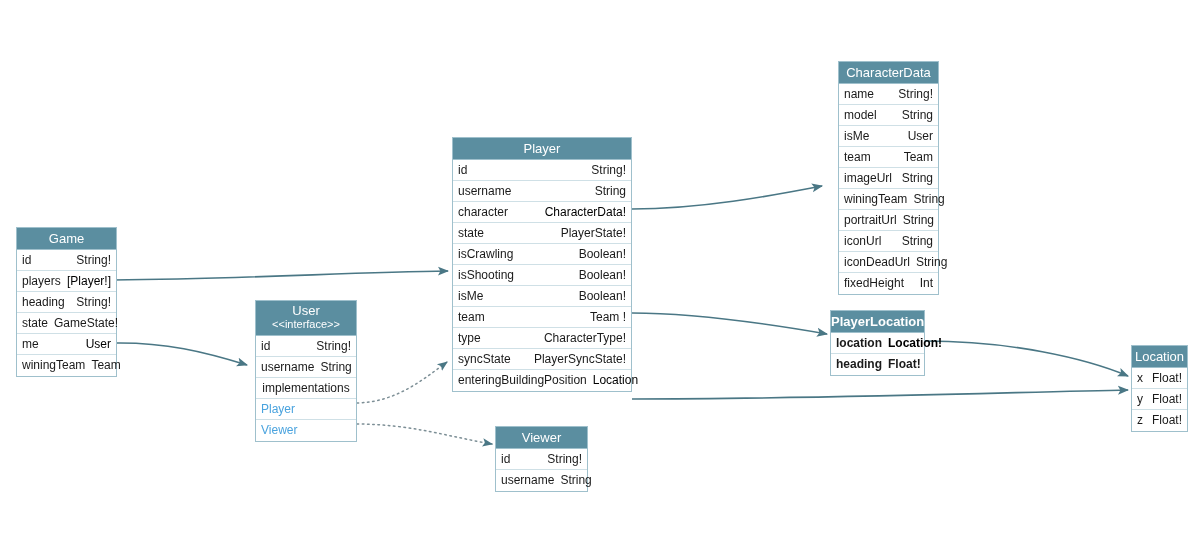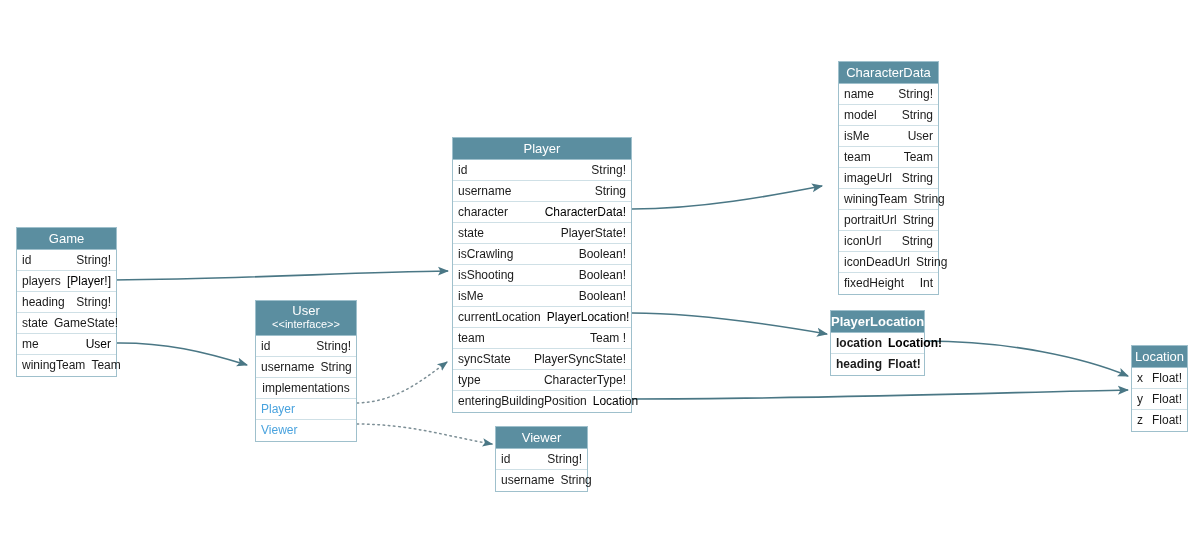--- a/index.html
+++ b/index.html
@@ -202,36 +202,32 @@
     </div>
     <div class="row">
       <span class="fname">isShooting</span>
       <span class="ftype">Boolean!</span>
     </div>
     <div class="row">
       <span class="fname">isMe</span>
       <span class="ftype">Boolean!</span>
     </div>
     <div class="row">
-      <span class="fname">currentLocation</span>
-      <span class="ftype type-link">PlayerLocation!</span>
-    </div>
-    <div class="row">
       <span class="fname">team</span>
       <span class="ftype">Team !</span>
     </div>
     <div class="row">
+      <span class="fname">type</span>
+      <span class="ftype">CharacterType!</span>
+    </div>
+    <div class="row">
       <span class="fname">syncState</span>
       <span class="ftype">PlayerSyncState!</span>
     </div>
     <div class="row">
-      <span class="fname">type</span>
-      <span class="ftype">CharacterType!</span>
-    </div>
-    <div class="row">
       <span class="fname">enteringBuildingPosition</span>
       <span class="ftype type-link">Location</span>
     </div>
   </div>
 
   <div class="entity" style="left:495px; top:426px; width:93px;">
     <div class="entity-header">Viewer</div>
     <div class="row">
       <span class="fname">id</span>
       <span class="ftype">String!</span>

